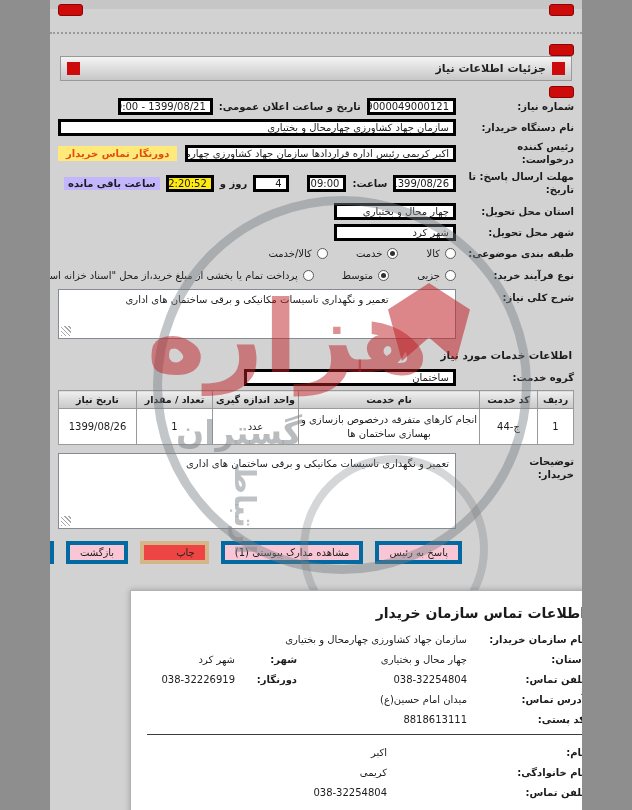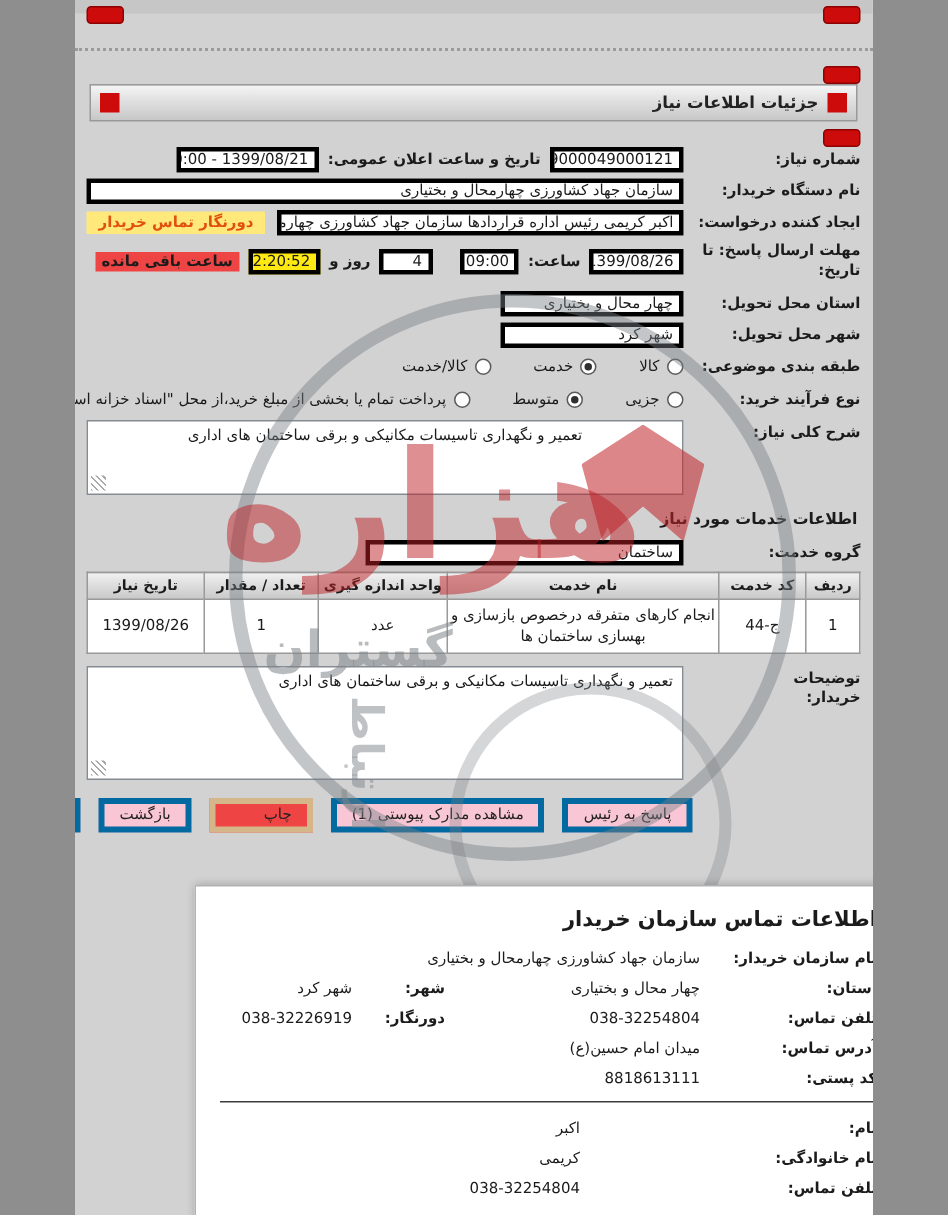--- a/index.html
+++ b/index.html
@@ -26,21 +26,21 @@
   .lbl { width: 118px; flex-shrink: 0; font-weight: bold; padding-left: 6px; line-height: 1.3; }
   .slbl { font-weight: bold; margin: 0 6px; white-space: nowrap; }
   .spacer { flex: 1; }
   .inp {
     background: #fff; border: 3px solid #000000; min-height: 16px;
     display: flex; align-items: center; padding: 0 4px;
     white-space: nowrap; overflow: hidden;
   }
   .inp.grow { flex: 1; }
   .yellow { background: #ffe912; }
-  .ylab { background: #ef4444; padding: 1px 4px; }
+  .ylab { background: #c4b5fd; padding: 1px 4px; }
   .contact-link { background: #ffe97a; color: #e0500f; font-weight: bold; padding: 2px 8px; margin-right: 8px; white-space: nowrap; cursor: pointer; }
 
   .radio-item { display: flex; align-items: center; margin-left: 28px; white-space: nowrap; }
   .radio { width: 11px; height: 11px; border: 1px solid #5a5a5a; border-radius: 50%; background: #fdfdfd; margin-left: 5px; position: relative; flex-shrink: 0; }
   .radio.checked::after { content: ""; position: absolute; inset: 2px; background: #2f2f2f; border-radius: 50%; }
 
   .bigbox { flex: 1; background: #fff; border: 1px solid #858b92; position: relative; padding: 3px 6px; line-height: 1.4; }
   .grip { position: absolute; left: 2px; bottom: 2px; width: 10px; height: 10px;
     background: repeating-linear-gradient(45deg, #a8a8a8 0 1px, transparent 1px 3px); }
 
@@ -105,21 +105,21 @@
       <span class="slbl">تاریخ و ساعت اعلان عمومی:</span>
       <div class="inp" style="width:130px; margin-left:60px;">1399/08/21 - 10:00</div>
     </div>
 
     <div class="frow">
       <span class="lbl">نام دستگاه خریدار:</span>
       <div class="inp grow">سازمان جهاد کشاورزی چهارمحال و بختیاری</div>
     </div>
 
     <div class="frow">
-      <span class="lbl">ایجاد کننده درخواست:</span>
+      <span class="lbl">رئیس کننده درخواست:</span>
       <div class="inp grow">اکبر کریمی رئیس اداره قراردادها سازمان جهاد کشاورزی چهارمحال و بختیاری</div>
       <span class="contact-link">دورنگار تماس خریدار</span>
     </div>
 
     <div class="frow" style="margin-bottom:7px;">
       <span class="lbl">مهلت ارسال پاسخ: تا تاریخ:</span>
       <div class="inp" style="width:82px;">1399/08/26</div>
       <span class="slbl">ساعت:</span>
       <div class="inp" style="width:50px;">09:00</div>
       <div class="inp" style="width:44px; margin-right:18px;">4</div>

